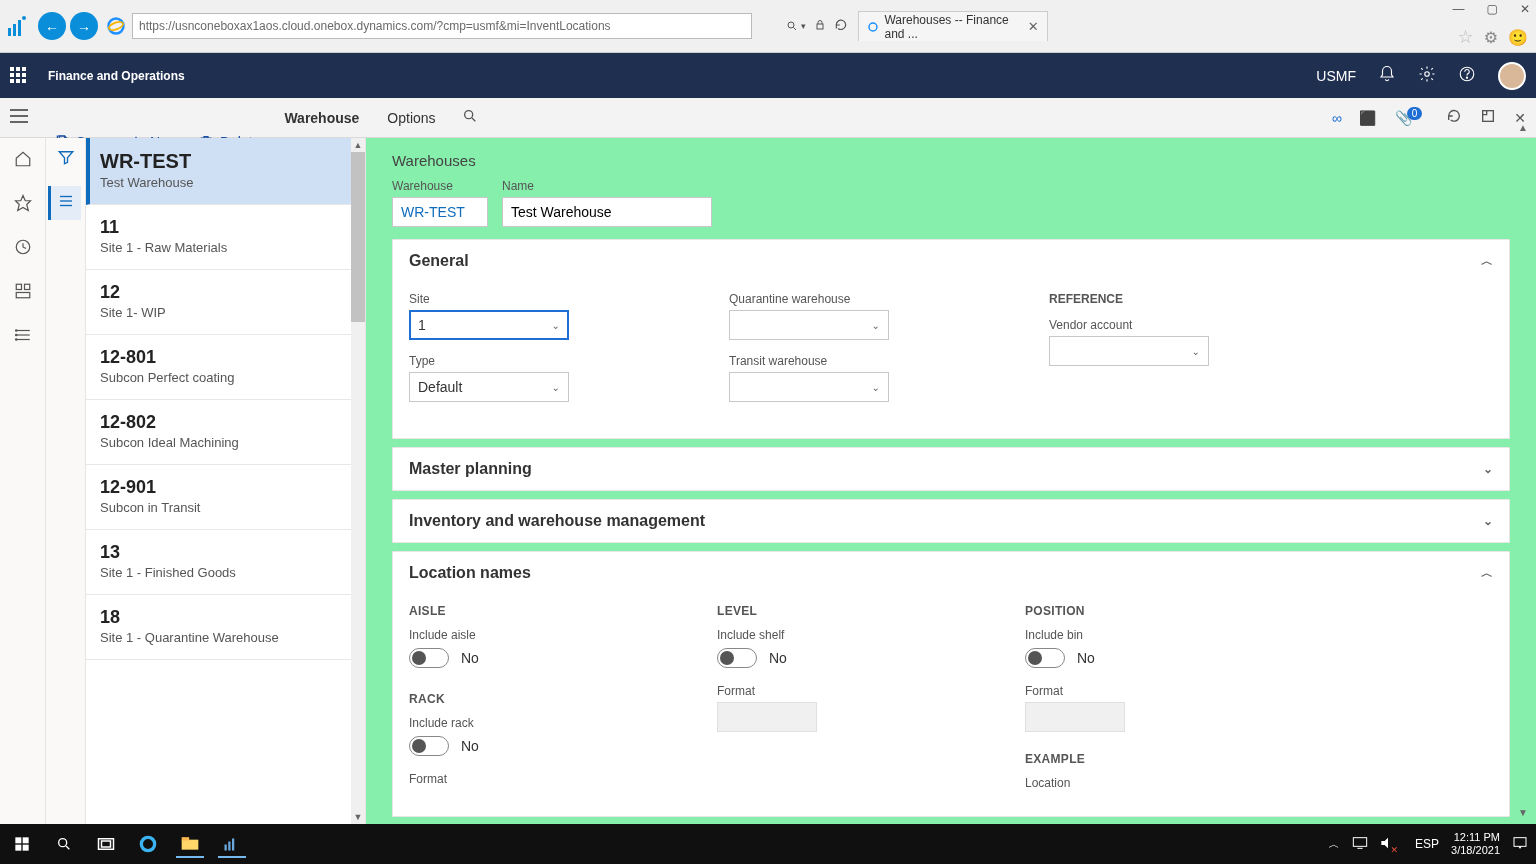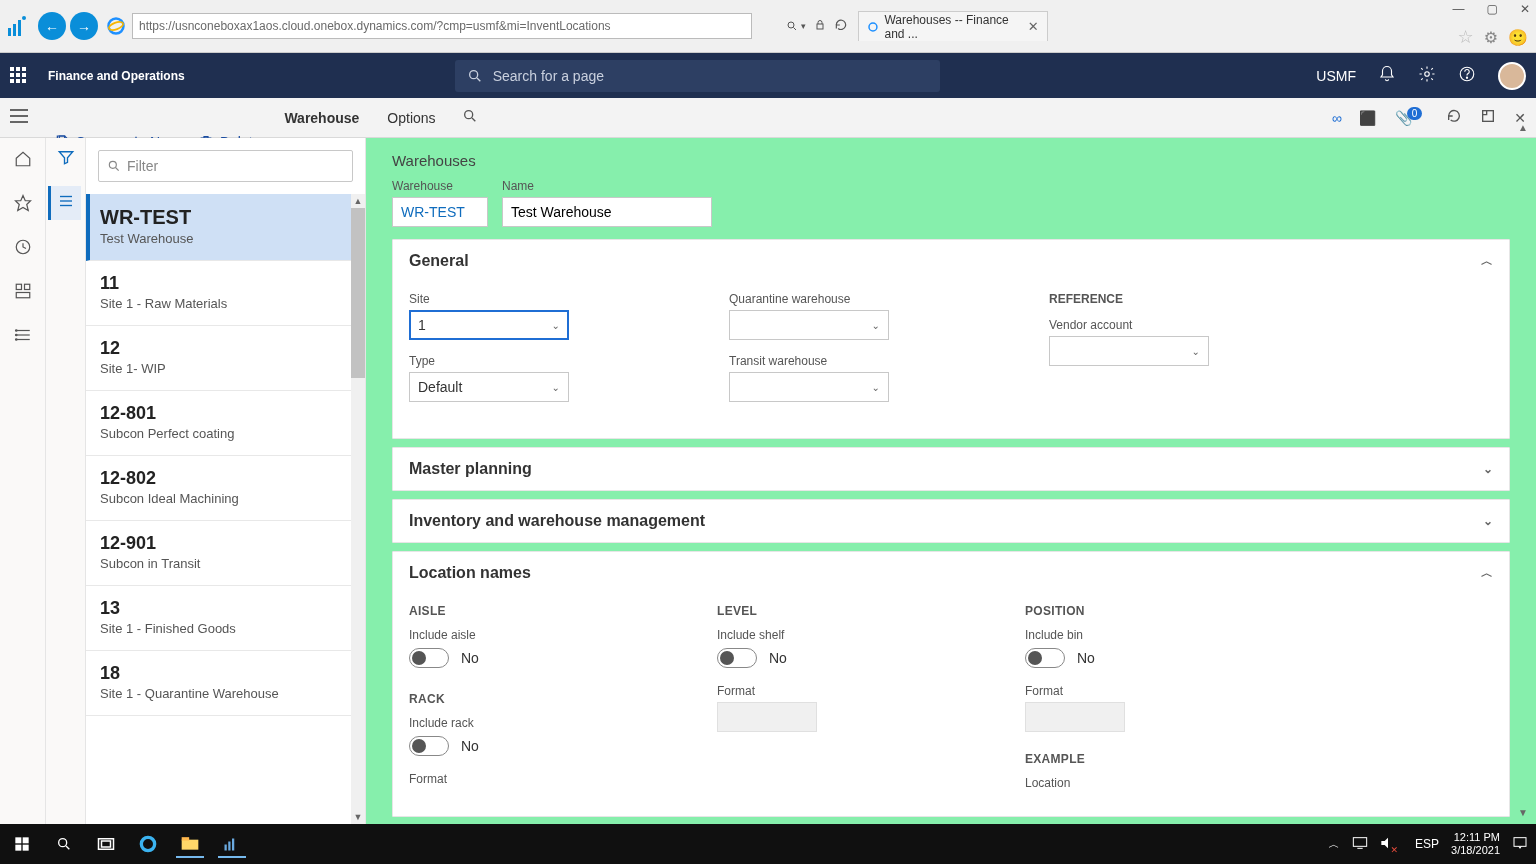--- a/index.html
+++ b/index.html
@@ -175,27 +175,20 @@
       <div></div>
       <div></div>
       <div></div>
       <div></div>
       <div></div>
       <div></div>
       <div></div>
       <div></div>
     </div>
   <div class="app-title">Finance and Operations</div>
-  <div class="search-page">
-    <svg width="16" height="16" viewBox="0 0 24 24">
-        <circle cx="10" cy="10" r="6" fill="none" stroke="#c9d0de" stroke-width="2"></circle>
-        <line x1="15" y1="15" x2="20" y2="20" stroke="#c9d0de" stroke-width="2"></line>
-      </svg>
-    <span>Search for a page</span>
-  </div>
   <div class="app-bar-right">
     <span class="company">USMF</span>
     <span class="app-bar-icon"><svg width="18" height="18" viewBox="0 0 24 24" fill="none" stroke="#fff" stroke-width="1.5">
           <path d="M6 8a6 6 0 0 1 12 0v5l2 3H4l2-3z"></path>
           <path d="M10 19a2 2 0 0 0 4 0"></path>
         </svg></span>
     <span class="app-bar-icon"><svg width="18" height="18" viewBox="0 0 24 24" fill="none" stroke="#fff" stroke-width="1.5">
           <circle cx="12" cy="12" r="3"></circle>
           <path d="M12 2v3M12 19v3M4.2 4.2l2.1 2.1M17.7 17.7l2.1 2.1M2 12h3M19 12h3M4.2 19.8l2.1-2.1M17.7 6.3l2.1-2.1"></path>
         </svg></span>
@@ -289,27 +282,20 @@
       <span class="ic"><svg width="18" height="18" viewBox="0 0 24 24" fill="none" stroke="#0f6cbd" stroke-width="1.8">
             <path d="M3 5h18l-7 8v6l-4 2v-8z"></path>
           </svg></span>
       <span class="ic list-ic sel"><svg width="18" height="18" viewBox="0 0 24 24" fill="none" stroke="#0f6cbd" stroke-width="1.8">
             <line x1="4" y1="6" x2="20" y2="6"></line>
             <line x1="4" y1="12" x2="20" y2="12"></line>
             <line x1="4" y1="18" x2="20" y2="18"></line>
           </svg></span>
     </div>
     <div class="list-area">
-      <div class="filter-input">
-        <svg width="14" height="14" viewBox="0 0 24 24">
-            <circle cx="10" cy="10" r="6" fill="none" stroke="#888" stroke-width="2"></circle>
-            <line x1="15" y1="15" x2="20" y2="20" stroke="#888" stroke-width="2"></line>
-          </svg>
-        <span>Filter</span>
-      </div>
       <div class="list-scroll">
         <div class="fake-scroll-track"></div>
         <span class="fake-scroll-arrow" style="top:2px">▲</span>
         <div class="fake-scroll-thumb"></div>
         <span class="fake-scroll-arrow" style="bottom:2px">▼</span>
         <div class="list-item selected">
             <div class="code">WR-TEST</div>
             <div class="desc">Test Warehouse</div>
           </div>
         <div class="list-item">

